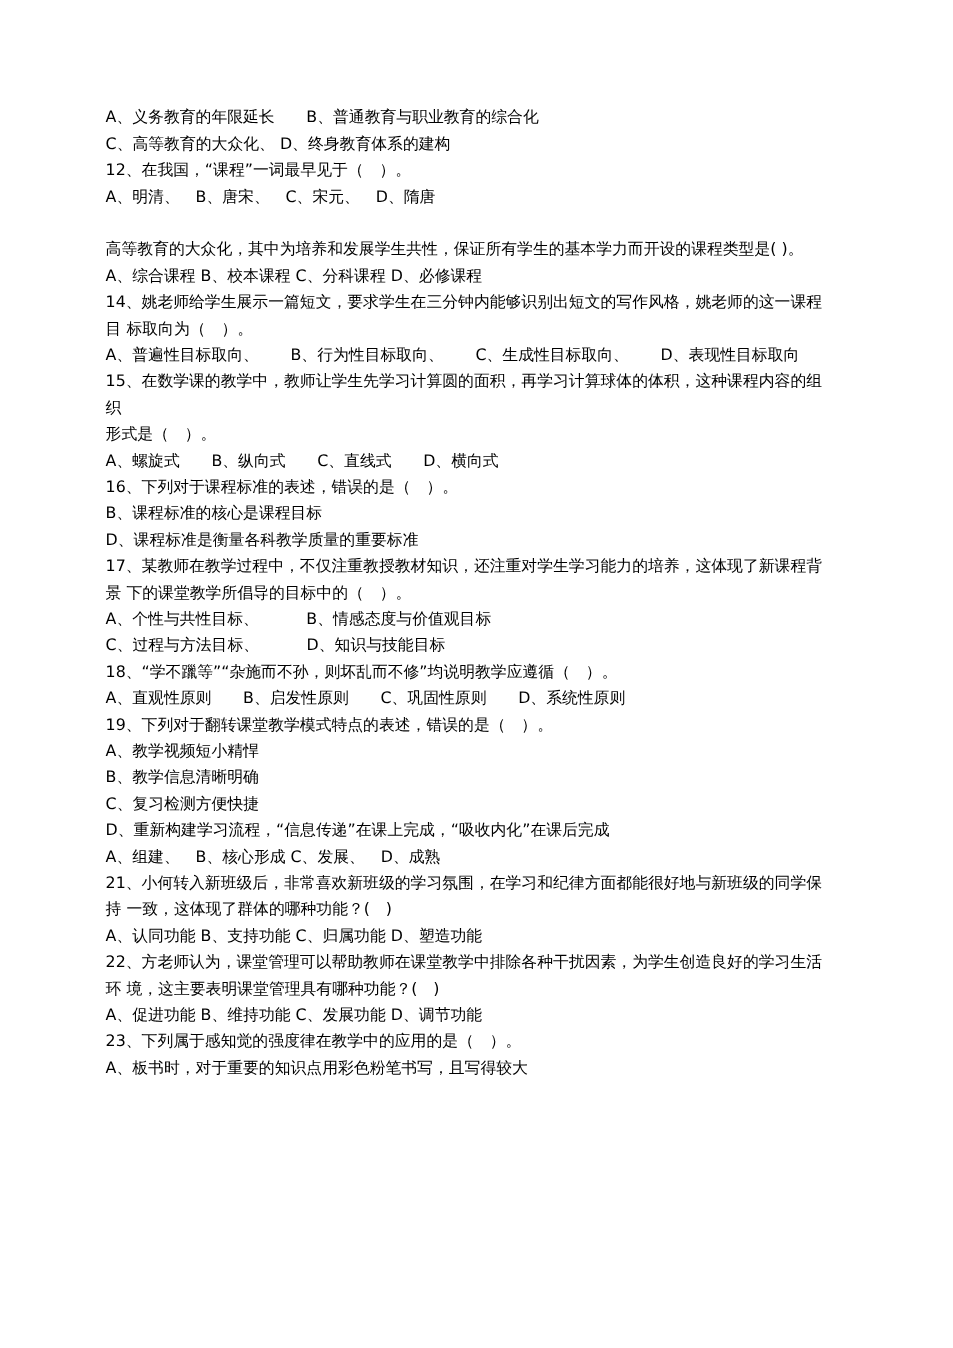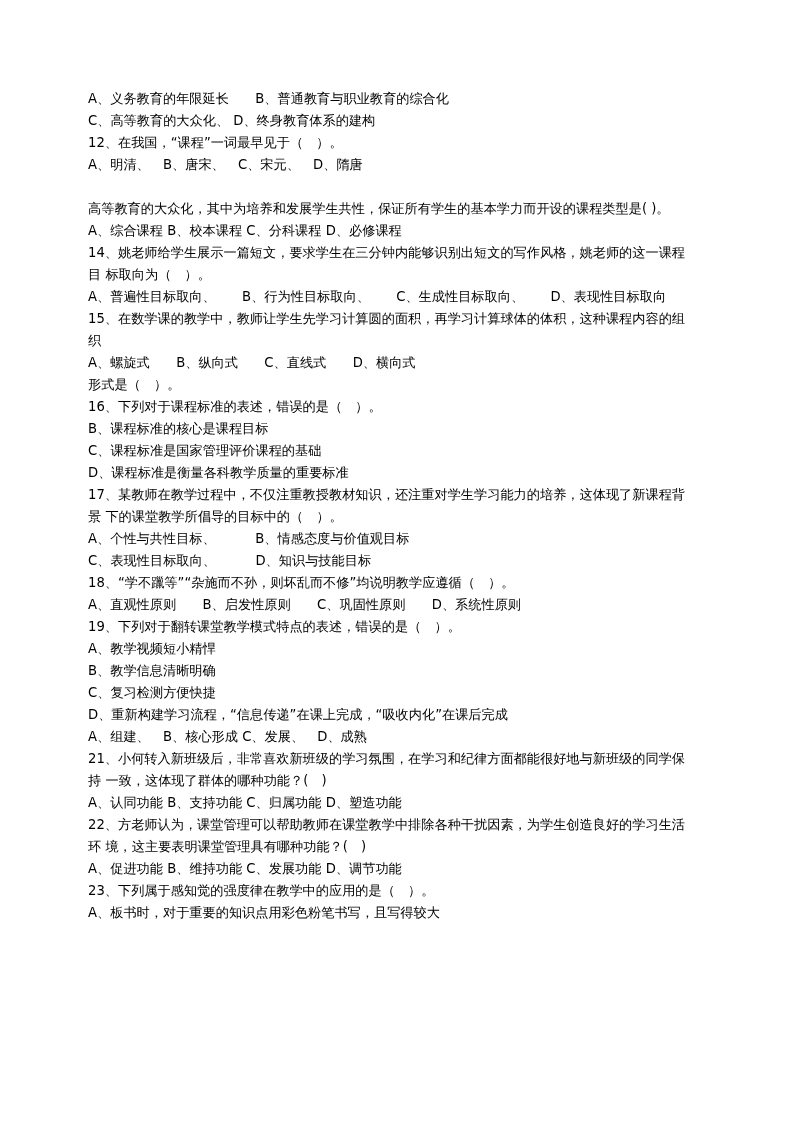--- a/index.html
+++ b/index.html
@@ -51,29 +51,28 @@
       <div class="line">A、义务教育的年限延长　　B、普通教育与职业教育的综合化</div>
       <div class="line">C、高等教育的大众化、 D、终身教育体系的建构</div>
       <div class="line">12、在我国，“课程”一词最早见于（　）。</div>
       <div class="line">A、明清、　B、唐宋、　C、宋元、　D、隋唐</div>
       <div class="spacer"></div>
       <div class="line">高等教育的大众化，其中为培养和发展学生共性，保证所有学生的基本学力而开设的课程类型是( )。</div>
       <div class="line">A、综合课程 B、校本课程 C、分科课程 D、必修课程</div>
       <div class="line">14、姚老师给学生展示一篇短文，要求学生在三分钟内能够识别出短文的写作风格，姚老师的这一课程目 标取向为（　）。</div>
       <div class="line">A、普遍性目标取向、　　B、行为性目标取向、　　C、生成性目标取向、　　D、表现性目标取向</div>
       <div class="line">15、在数学课的教学中，教师让学生先学习计算圆的面积，再学习计算球体的体积，这种课程内容的组织</div>
+      <div class="line">形式是（　）。</div>
       <div class="line">A、螺旋式　　B、纵向式　　C、直线式　　D、横向式</div>
-      <div class="line">形式是（　）。</div>
       <div class="line">16、下列对于课程标准的表述，错误的是（　）。</div>
       <div class="line">B、课程标准的核心是课程目标</div>
-      <div class="line">C、课程标准是国家管理评价课程的基础</div>
       <div class="line">D、课程标准是衡量各科教学质量的重要标准</div>
       <div class="line">17、某教师在教学过程中，不仅注重教授教材知识，还注重对学生学习能力的培养，这体现了新课程背景 下的课堂教学所倡导的目标中的（　）。</div>
       <div class="line">A、个性与共性目标、　　　B、情感态度与价值观目标</div>
-      <div class="line">C、表现性目标取向、　　　D、知识与技能目标</div>
+      <div class="line">C、过程与方法目标、　　　D、知识与技能目标</div>
       <div class="line">18、“学不躐等”“杂施而不孙，则坏乱而不修”均说明教学应遵循（　）。</div>
       <div class="line">A、直观性原则　　B、启发性原则　　C、巩固性原则　　D、系统性原则</div>
       <div class="line">19、下列对于翻转课堂教学模式特点的表述，错误的是（　）。</div>
       <div class="line">A、教学视频短小精悍</div>
       <div class="line">B、教学信息清晰明确</div>
       <div class="line">C、复习检测方便快捷</div>
       <div class="line">D、重新构建学习流程，“信息传递”在课上完成，“吸收内化”在课后完成</div>
       <div class="line">A、组建、　B、核心形成 C、发展、　D、成熟</div>
       <div class="line">21、小何转入新班级后，非常喜欢新班级的学习氛围，在学习和纪律方面都能很好地与新班级的同学保持 一致，这体现了群体的哪种功能？(　)</div>
       <div class="line">A、认同功能 B、支持功能 C、归属功能 D、塑造功能</div>

